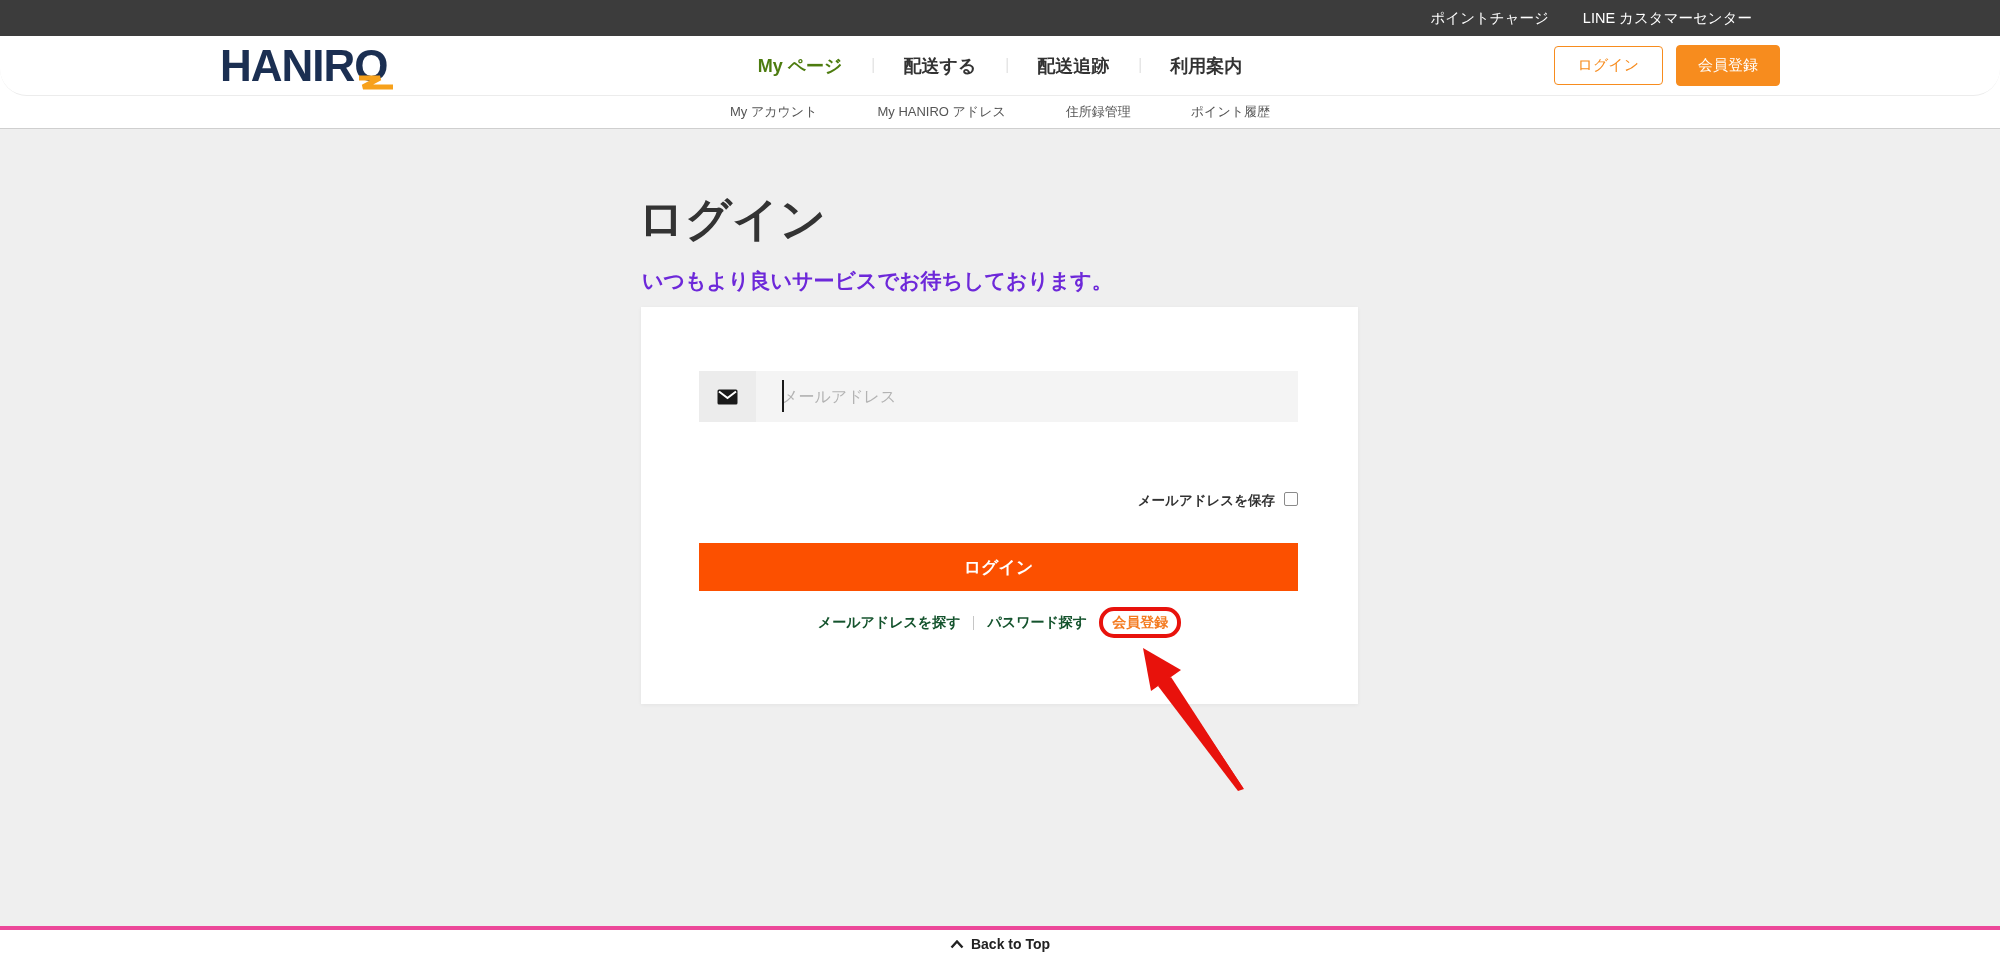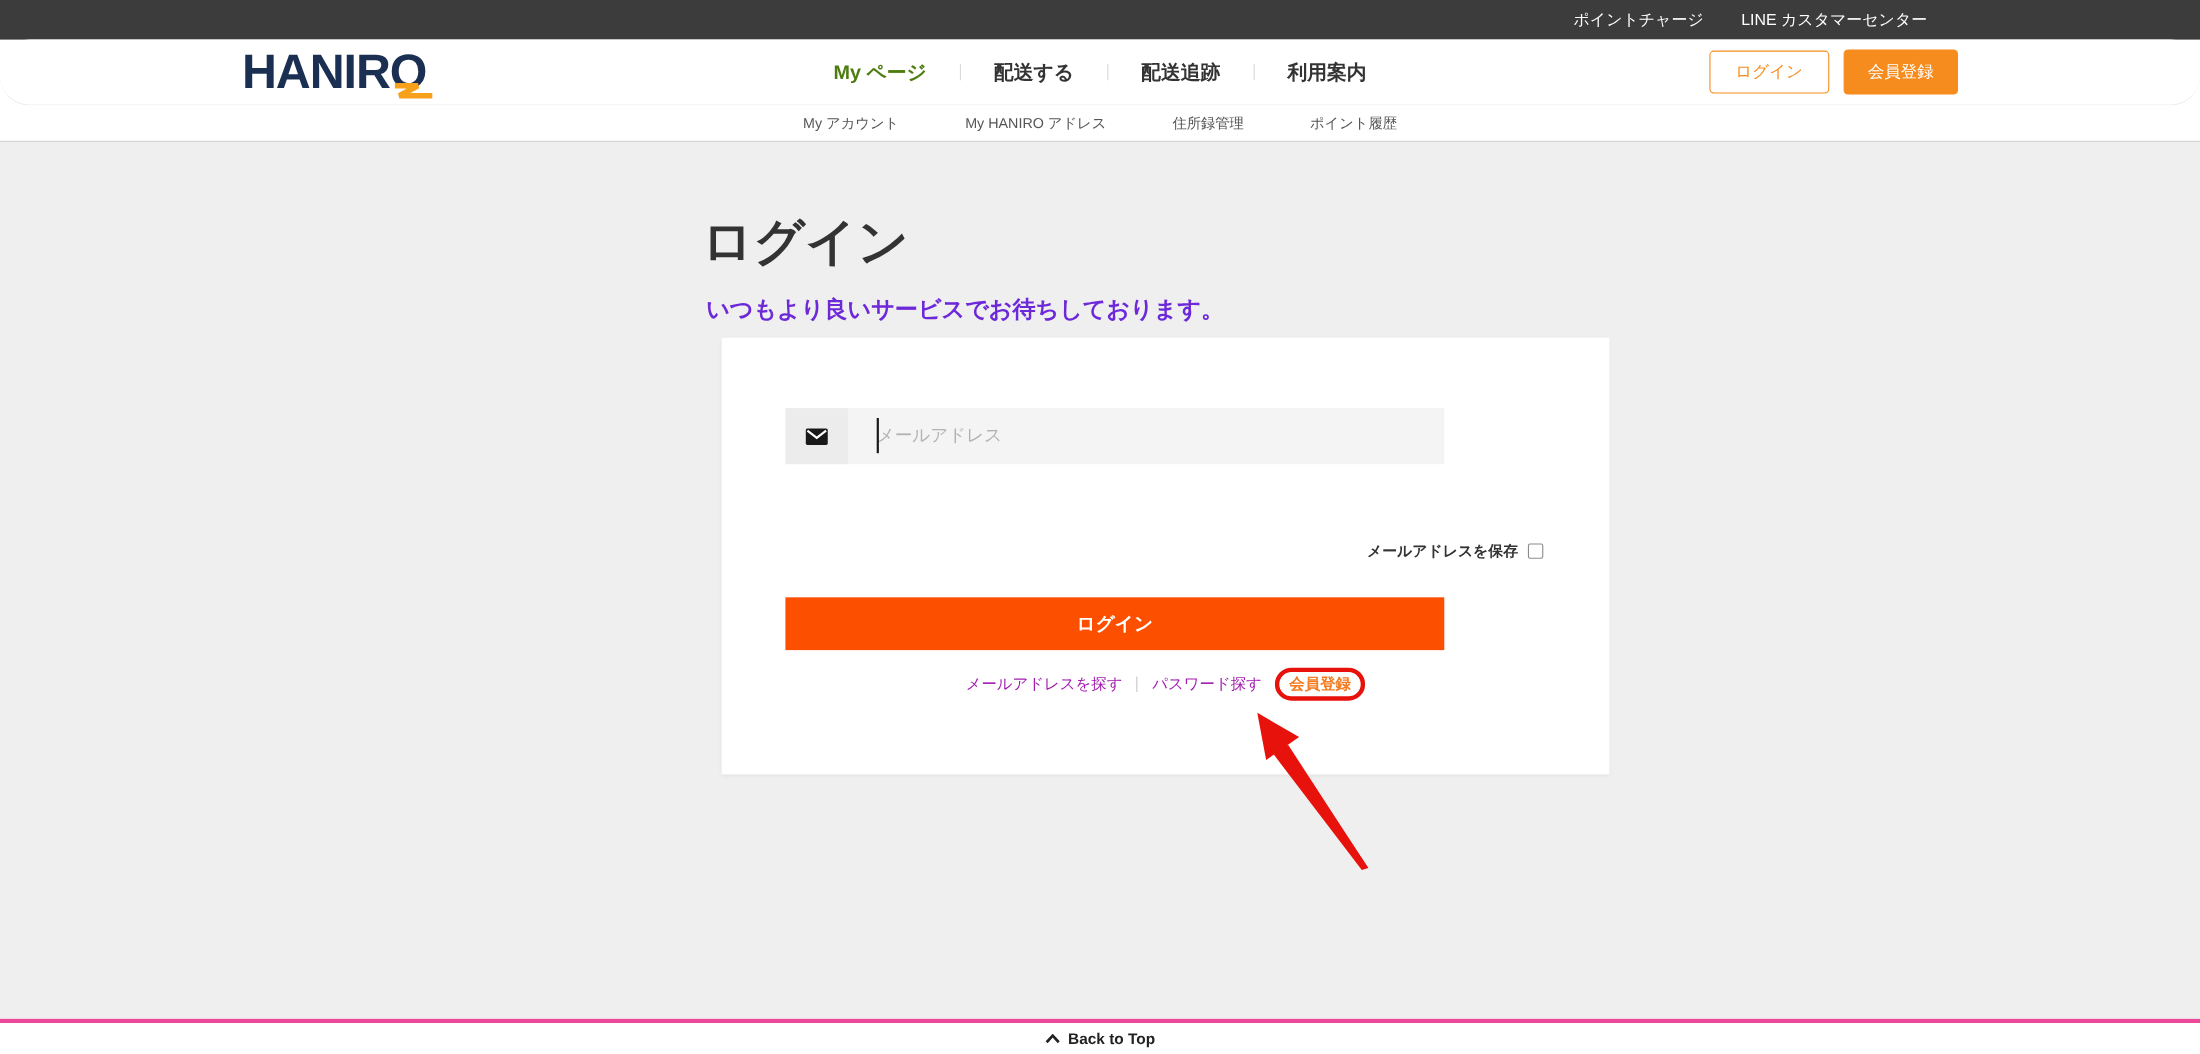--- a/index.html
+++ b/index.html
@@ -25,37 +25,37 @@
 
   
   .subnav { height:33px; background:#fff; border-bottom:1px solid #cfcfcf; display:flex; align-items:center; justify-content:center; gap:60px; }
   .subnav-item { font-size:13px; color:#555; cursor:pointer; white-space:nowrap; }
 
   
   .main { position:relative; height:797px; background:#efefef; }
   .page-title { position:absolute; left:638px; top:60px; font-size:46px; font-weight:bold; color:#333; }
   .page-subtitle { position:absolute; left:642px; top:138px; font-size:21px; font-weight:bold; color:#6d28d9; }
 
-  .card { position:absolute; left:641px; top:178px; width:807px; height:397px; background:#fff; box-shadow:0 1px 4px rgba(0,0,0,0.05); z-index:1;margin-left:15px; }
+  .card { position:absolute; left:641px; top:178px; width:717px; height:397px; background:#fff; box-shadow:0 1px 4px rgba(0,0,0,0.05); z-index:1; }
   .field { position:absolute; left:58px; width:599px; height:51px; display:flex; }
   .field-email { top:64px; }
   .field-password { top:126px; }
   .field-icon { width:57px; background:#ececec; display:flex; align-items:center; justify-content:center; flex-shrink:0; }
   .field input { flex:1; border:none; outline:none; background:#f4f4f4; padding-left:26px; font-size:16px; color:#333; font-family:inherit; }
   .field input::placeholder { color:#b3b3b3; opacity:1; }
   .caret { position:absolute; left:141px; top:73px; width:2px; height:32px; background:#1a1a1a; }
 
-  .remember { position:absolute; right:60px; top:185px; display:flex; align-items:center; gap:9px; }
+  .remember { position:absolute; right:60px; top:185px; display:flex; align-items:flex-start; gap:9px; }
   .remember-label { font-size:13.5px; font-weight:bold; color:#333; }
   .remember-box { width:14px; height:14px; border:1px solid #8a8a8a; border-radius:2px; background:#fefefe; cursor:pointer; }
 
   .submit-btn { position:absolute; left:58px; top:236px; width:599px; height:48px; background:#fc5000; border:none; color:#fff; font-size:17px; font-weight:bold; cursor:pointer; font-family:inherit; }
 
   .links-row { position:absolute; left:0; top:300px; width:100%; display:flex; align-items:center; justify-content:center; }
-  .find-link { font-size:14px; font-weight:normal; color:#a21caf; cursor:pointer; white-space:nowrap; }
+  .find-link { font-size:14px; font-weight:bold; color:#14532d; cursor:pointer; white-space:nowrap; }
   .links-sep { width:1px; height:14px; background:#c6c6c6; margin:0 13px; }
   .signup-annotated { margin-left:12px; border:4px solid #e8120c; border-radius:15px; padding:2px 9px; cursor:pointer; }
   .signup-link-text { font-size:14px; font-weight:bold; color:#f47b20; white-space:nowrap; }
 
   .annotation-arrow { position:absolute; left:1118px; top:500px; z-index:5; pointer-events:none; }
 
   
   .footer { height:32px; background:#fff; border-top:4px solid #ec4899; display:flex; align-items:center; justify-content:center; gap:7px; cursor:pointer; }
   .footer-label { font-size:14px; font-weight:bold; color:#222; }
 </style>

